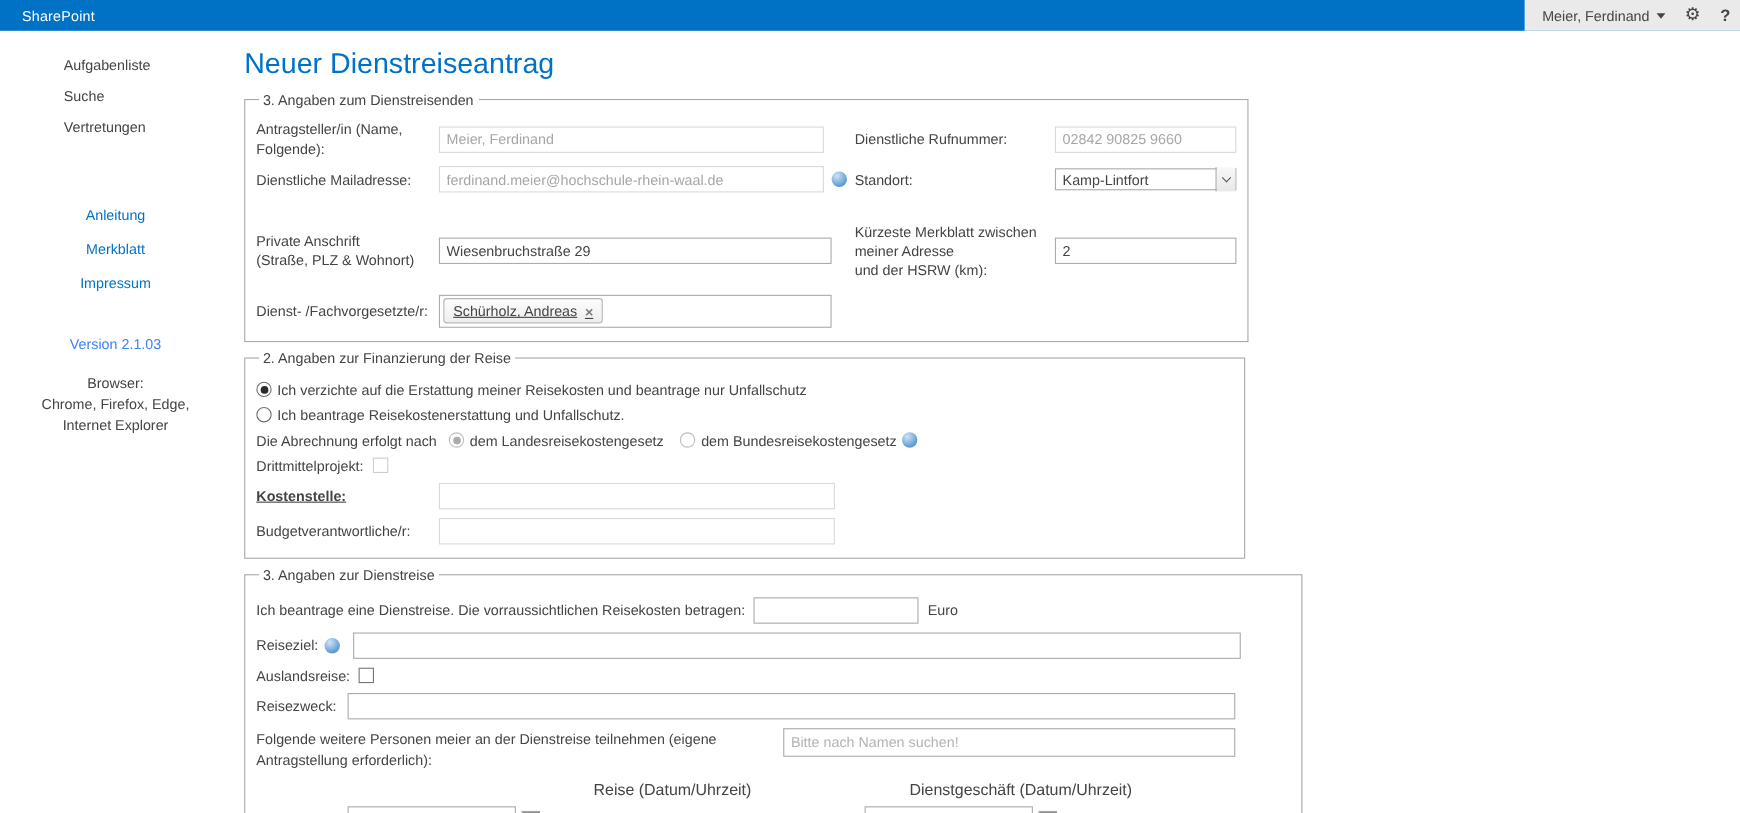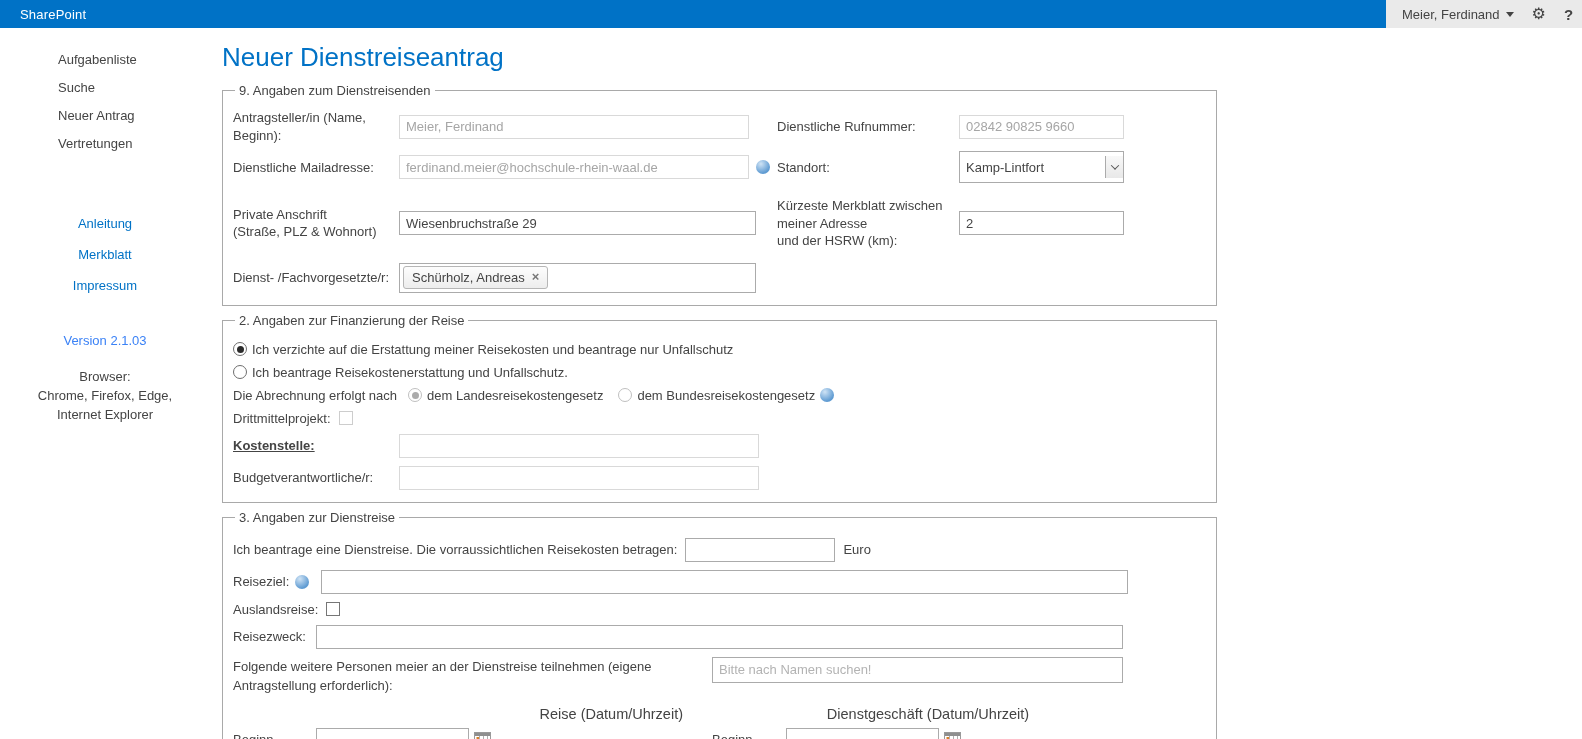--- a/index.html
+++ b/index.html
@@ -22,42 +22,42 @@
   .nav-group { padding-left:42px; }
   .nav-item { color:#444; padding:6px 0 7px; cursor:pointer;margin-left:16px; }
   .link-group { text-align:center; margin-top:50px; }
   .side-link { color:#0072c6; padding:8px 0; cursor:pointer; }
   .side-static { color:#3b82f6; margin-top:32px; }
   .browser-block { color:#444; margin-top:20px; line-height:1.45; }
 
   .main { padding:14px 0 0 12px; }
   .page-title { color:#0072c6; font-size:26px; font-weight:400; margin-bottom:10px; }
 
-  fieldset { border:1px solid #a9a9a9; width:995px; padding:4px 10px 12px; margin-bottom:7px; }
+  fieldset { border:1px solid #a9a9a9; width:910px; padding:4px 10px 12px; margin-bottom:7px; }
   legend { color:#444; padding:0 4px; margin-left:2px; font-size:13px; }
 
   .row { display:flex; align-items:center; }
   label, .lbl { color:#444; }
 
   input[type=text], .txt { height:24px; border:1px solid #ababab; background:#fff; color:#444;
     font-family:inherit; font-size:13px; padding:0 6px; outline:none; }
   .txt.dis { border-color:#d9d9d9; color:#a6a6a6; }
 
   
   .g1 { display:grid; grid-template-columns:166px 352px 26px 182px 165px; align-items:center; margin-top:7px; }
   .g1 .two-line { line-height:1.35; }
 
-  .combo { width:165px; height:32px; border:1px solid #ababab; background:#fff; display:flex; align-items:center; cursor:pointer; }
+  .combo { width:165px; height:20px; border:1px solid #ababab; background:#fff; display:flex; align-items:center; cursor:pointer; }
   .combo-value { flex:1; padding:0 6px; color:#444; }
   .combo-arrow-box { width:18px; height:22px; border-left:1px solid #ababab; background:linear-gradient(#f8f8f8,#e8e8e8); display:flex; align-items:center; justify-content:center; }
   .chev { width:6px; height:6px; border-right:1px solid #555; border-bottom:1px solid #555; transform:rotate(45deg) translate(-1px,-1px); }
 
   .picker { width:357px; height:30px; border:1px solid #ababab; display:flex; align-items:center; padding:0 3px; }
-  .chip { display:inline-flex; align-items:flex-start; gap:7px; background:linear-gradient(#fdfdfd,#ededed);
-    border:1px solid #b6b6b6; border-radius:3px; padding:3px 8px; color:#444; }
+  .chip { display:inline-flex; align-items:flex-end; gap:7px; background:linear-gradient(#fdfdfd,#ededed);
+    border:1px solid #b6b6b6; border-radius:3px; padding:3px 8px; color:#444;text-decoration:underline; }
   .chip-x { color:#777; font-weight:700; font-size:13px; cursor:pointer; line-height:1; }
 
   .info-icon { width:14px; height:14px; border-radius:50%; flex-shrink:0;
     background:radial-gradient(circle at 35% 28%, #cfe3f5, #5f9bd2 70%); color:#fff;
     font-size:10px; font-weight:700; font-style:italic; display:inline-flex; align-items:center; justify-content:center; cursor:pointer; }
 
   .radio { width:14px; height:14px; border:1px solid #6e6e6e; border-radius:50%; background:#fff;
     display:inline-flex; align-items:center; justify-content:center; flex-shrink:0; cursor:pointer; }
   .radio.checked::after { content:''; width:7px; height:7px; border-radius:50%; background:#2b2b2b; }
   .radio.dis { border-color:#bfbfbf; cursor:default; }
@@ -92,67 +92,66 @@
     <span class="help">?</span>
   </div>
 </div>
 
 <div class="page">
 
   <div class="sidebar">
     <div class="nav-group">
       <div class="nav-item">Aufgabenliste</div>
       <div class="nav-item">Suche</div>
-      <div class="nav-item">Neuer Antrag</div>
       <div class="nav-item">Vertretungen</div>
     </div>
     <div class="link-group">
       <div class="side-link">Anleitung</div>
       <div class="side-link">Merkblatt</div>
       <div class="side-link">Impressum</div>
       <div class="side-static">Version 2.1.03</div>
       <div class="browser-block">
         <div>Browser:</div>
         <div>Chrome, Firefox, Edge,</div>
         <div>Internet Explorer</div>
       </div>
     </div>
   </div>
 
   <div class="main">
     <div class="page-title">Neuer Dienstreiseantrag</div>
 
     <fieldset>
-      <legend>9. Angaben zum Dienstreisenden</legend>
+      <legend>3. Angaben zum Dienstreisenden</legend>
 
       <div class="g1">
         <div class="lbl two-line">
           <div>Antragsteller/in (Name,</div>
-          <div>Beginn):</div>
+          <div>Folgende):</div>
         </div>
         <input type="text" class="txt dis" style="width: 350px;" disabled="" value="Meier, Ferdinand">
         <span></span>
         <span class="lbl">Dienstliche Rufnummer:</span>
         <input type="text" class="txt dis" style="width: 165px;" disabled="" value="02842 90825 9660">
       </div>
 
       <div class="g1">
         <span class="lbl">Dienstliche Mailadresse:</span>
         <input type="text" class="txt dis" style="width: 350px;" disabled="" value="ferdinand.meier@hochschule-rhein-waal.de">
         <span class="info-icon" style="margin-left:5px"></span>
         <span class="lbl">Standort:</span>
         <div class="combo">
           <span class="combo-value">Kamp-Lintfort</span>
           <span class="combo-arrow-box">
               <span class="chev"></span>
             </span>
         </div>
       </div>
 
-      <div class="g1" style="margin-top:14px">
+      <div class="g1" style="margin-top:27px">
         <div class="lbl two-line">
           <div>Private Anschrift</div>
           <div>(Straße, PLZ &amp; Wohnort)</div>
         </div>
         <input type="text" class="txt" style="width: 357px;" value="Wiesenbruchstraße 29">
         <span></span>
         <div class="lbl two-line">
           <div>Kürzeste Merkblatt zwischen</div>
           <div>meiner Adresse</div>
           <div>und der HSRW (km):</div>

